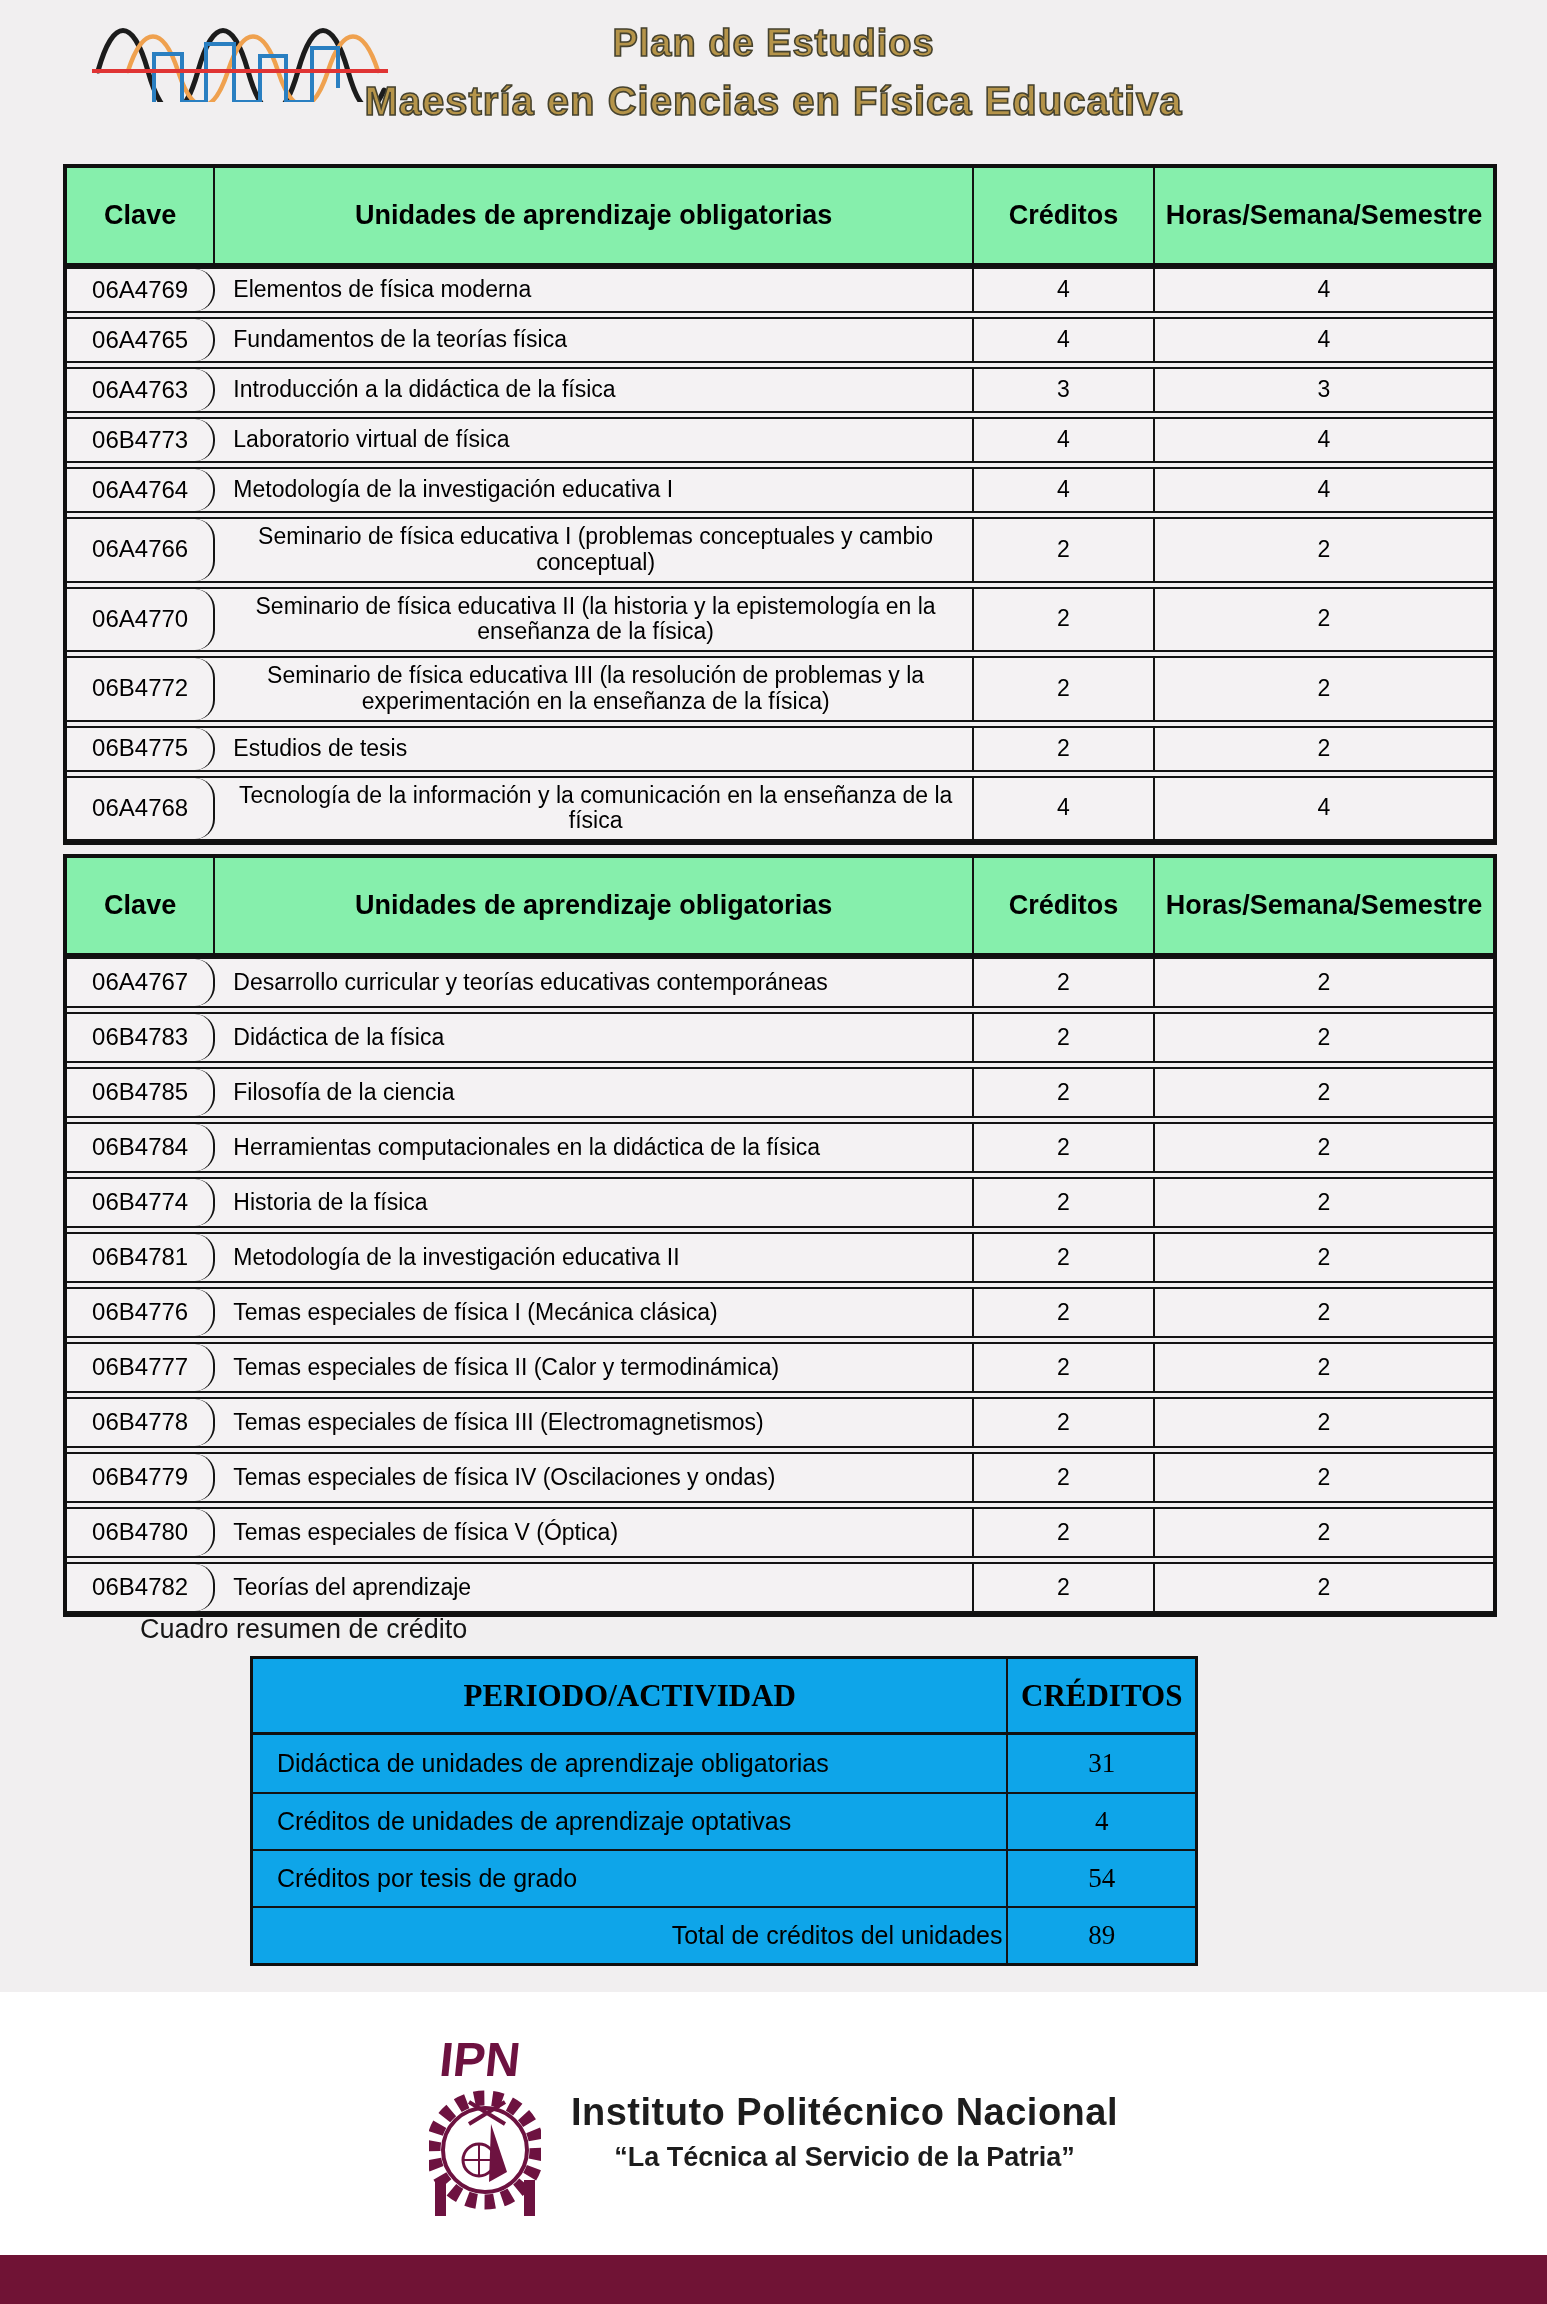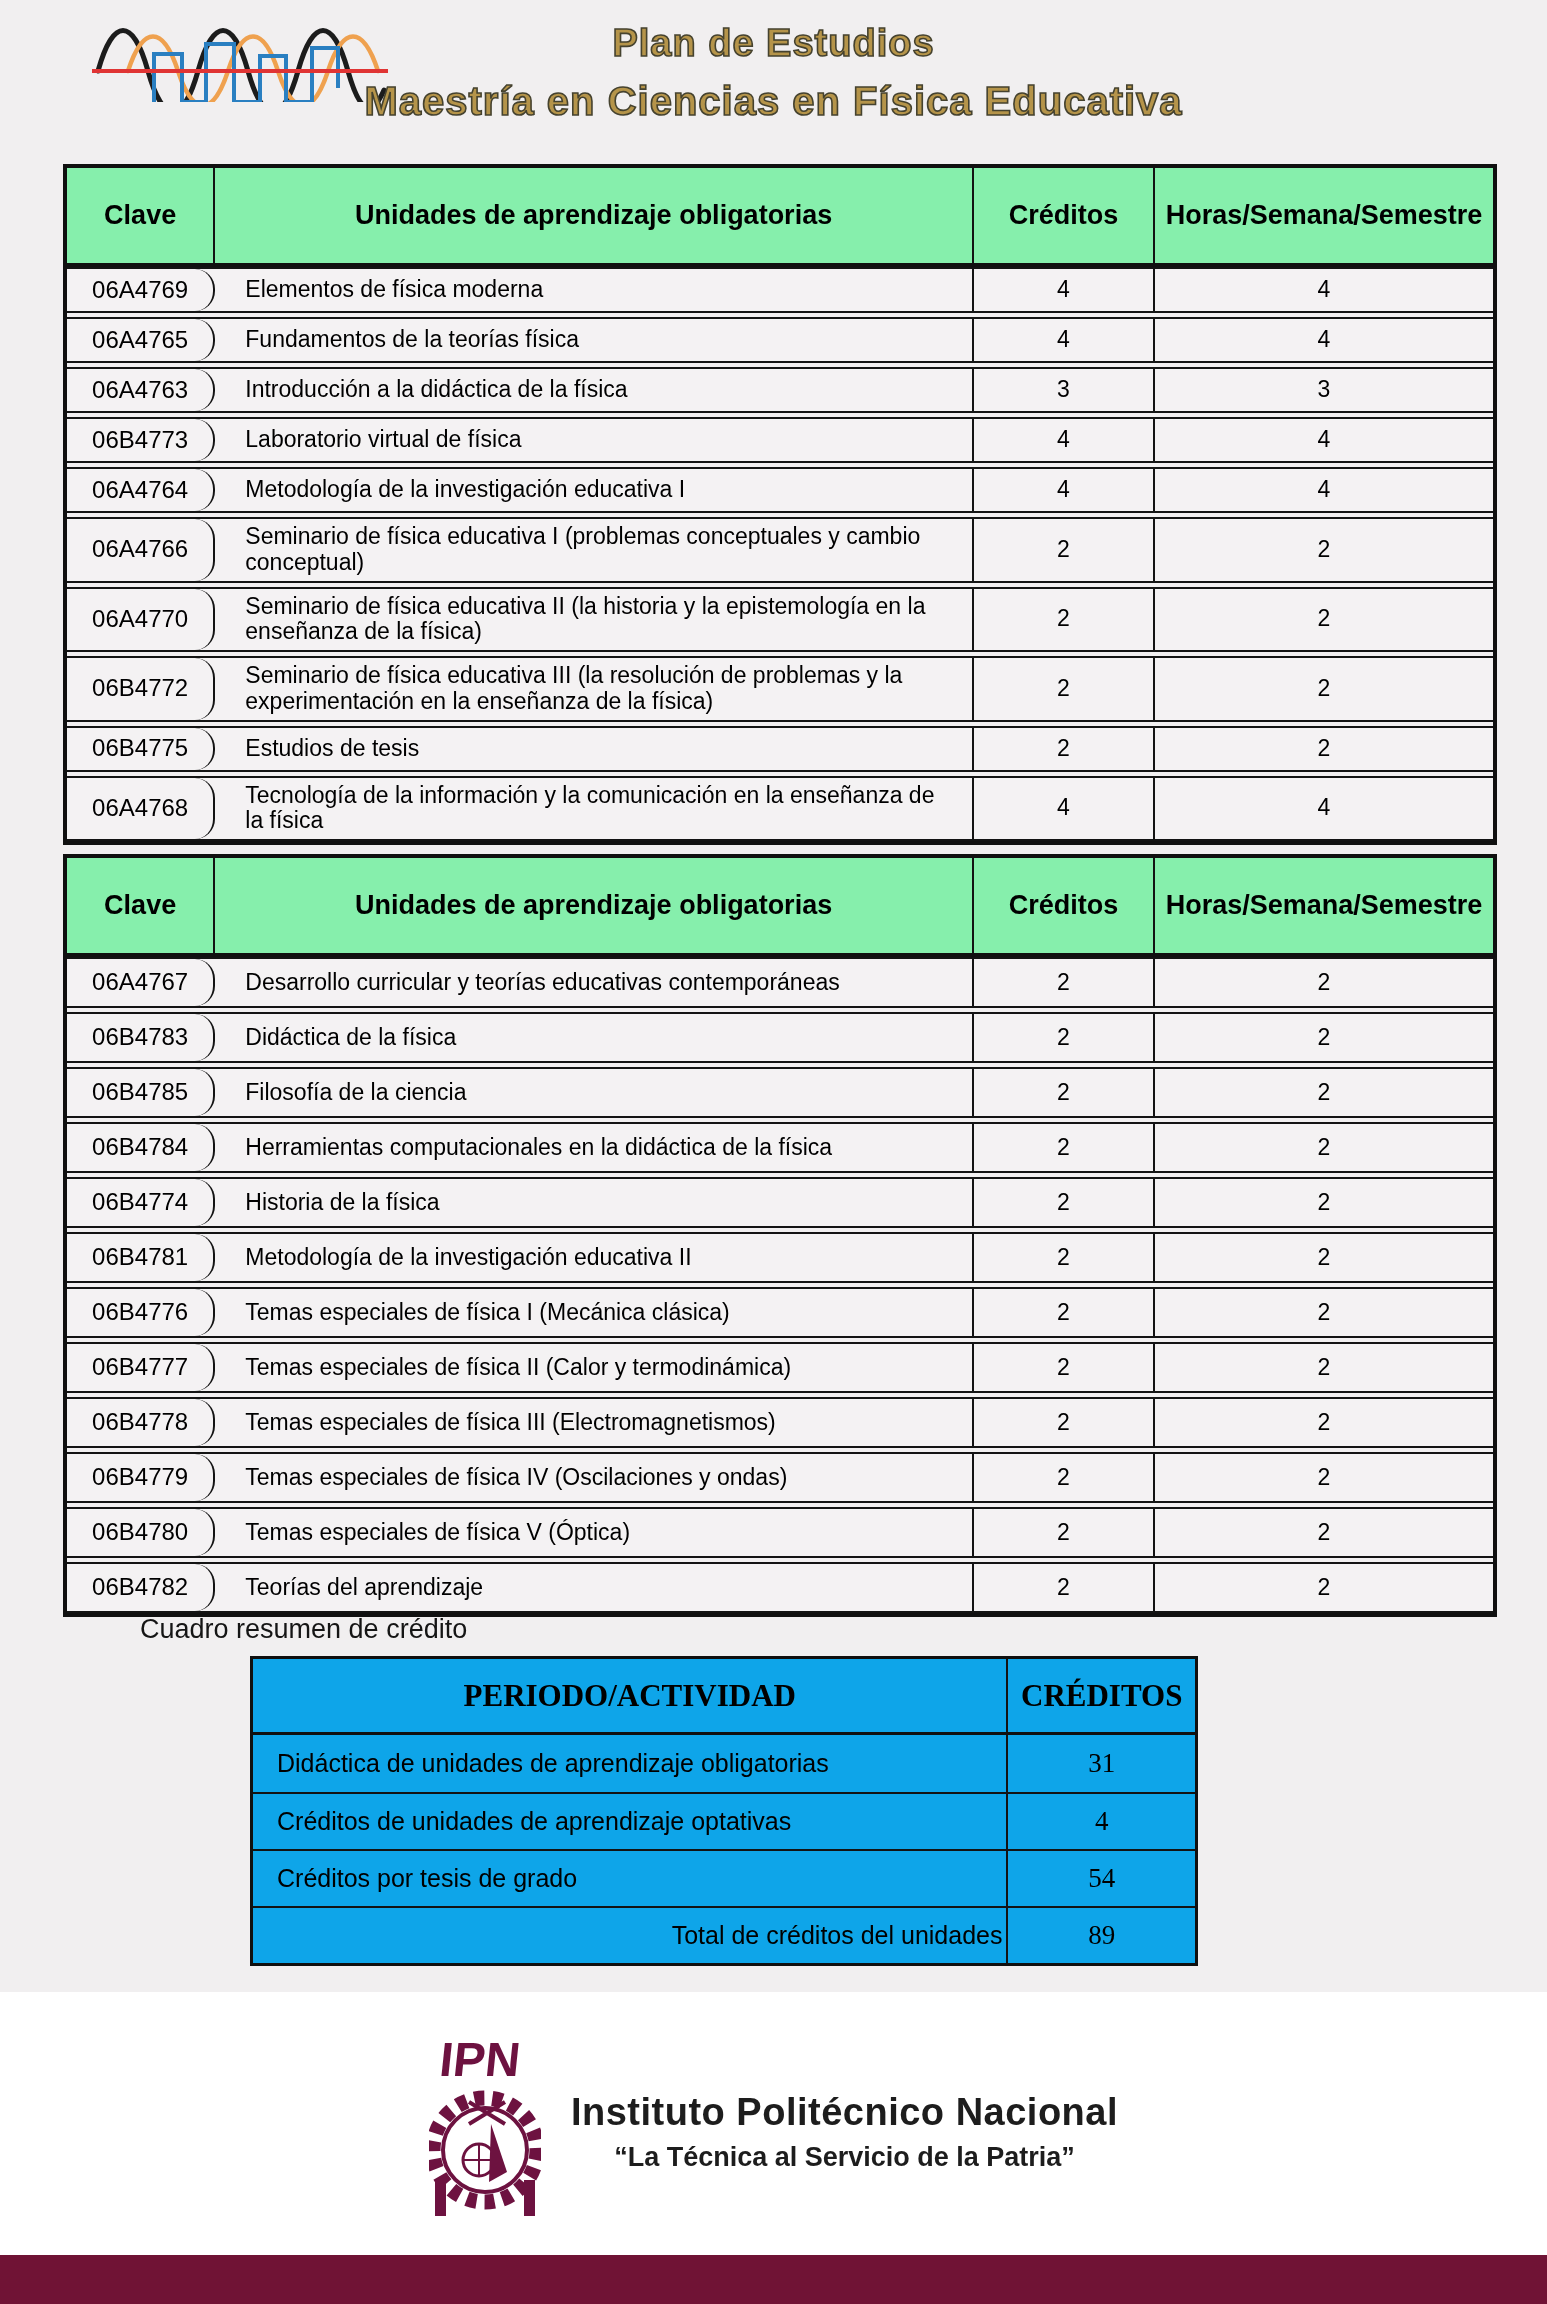--- a/index.html
+++ b/index.html
@@ -27,21 +27,21 @@
   .ctable-1 { top:164px; }
   .ctable-2 { top:854px; }
   .ghead { display:grid; grid-template-columns:10.4% 53.2% 12.7% 23.7%; min-height:99px; border-bottom:4px solid #101010; font-weight:bold; font-size:27px; background:#86efac; }
   .ghead .hcell { display:flex; align-items:center; justify-content:center; text-align:center; }
   .ghead .hcell.b { border-right:2px solid #131313; }
   .rows { display:flex; flex-direction:column; gap:4px; }
   .ctable .trow { display:grid; grid-template-columns:10.4% 53.2% 12.7% 23.7%; border-top:2px solid #131313; border-bottom:2px solid #131313; background:#f4f2f3; min-height:46px; font-size:23px; line-height:1.12; }
   .ctable-2 .trow { min-height:51px; }
   .ctable .tcell { display:flex; align-items:center; justify-content:center; text-align:center; padding:5px 4px; }
   .ctable .tcell.c0 { border-right:2px solid #131313; font-size:24px;border-radius:20px; }
-  .ctable .tcell.c1 { justify-content:flex-start; text-align:left; padding-left:30px; padding-right:14px; border-right:2px solid #131313; }
+  .ctable .tcell.c1 { justify-content:flex-start; text-align:center; padding-left:18px; padding-right:14px; border-right:2px solid #131313; }
   .ctable .tcell.c2 { border-right:2px solid #131313; }
 
   
   .summary-label { position:absolute; left:140px; top:1614px; font-size:27px; color:#151515; }
   .stable { position:absolute; left:250px; top:1656px; width:948px; border:3px solid #101010; background:#0ea5e9; }
   .stable .ghead2 { display:grid; grid-template-columns:80.2% 19.8%; min-height:76px; border-bottom:3px solid #101010; font-family:"Liberation Serif", serif; font-weight:bold; font-size:31px; }
   .stable .ghead2 .hcell { display:flex; align-items:center; justify-content:center; }
   .stable .ghead2 .hcell.b { border-right:2px solid #131313; }
   .stable .trow { display:grid; grid-template-columns:80.2% 19.8%; border-top:2px solid #131313; min-height:57px; font-size:25px; }
   .stable .trow:first-child { border-top:0; }

